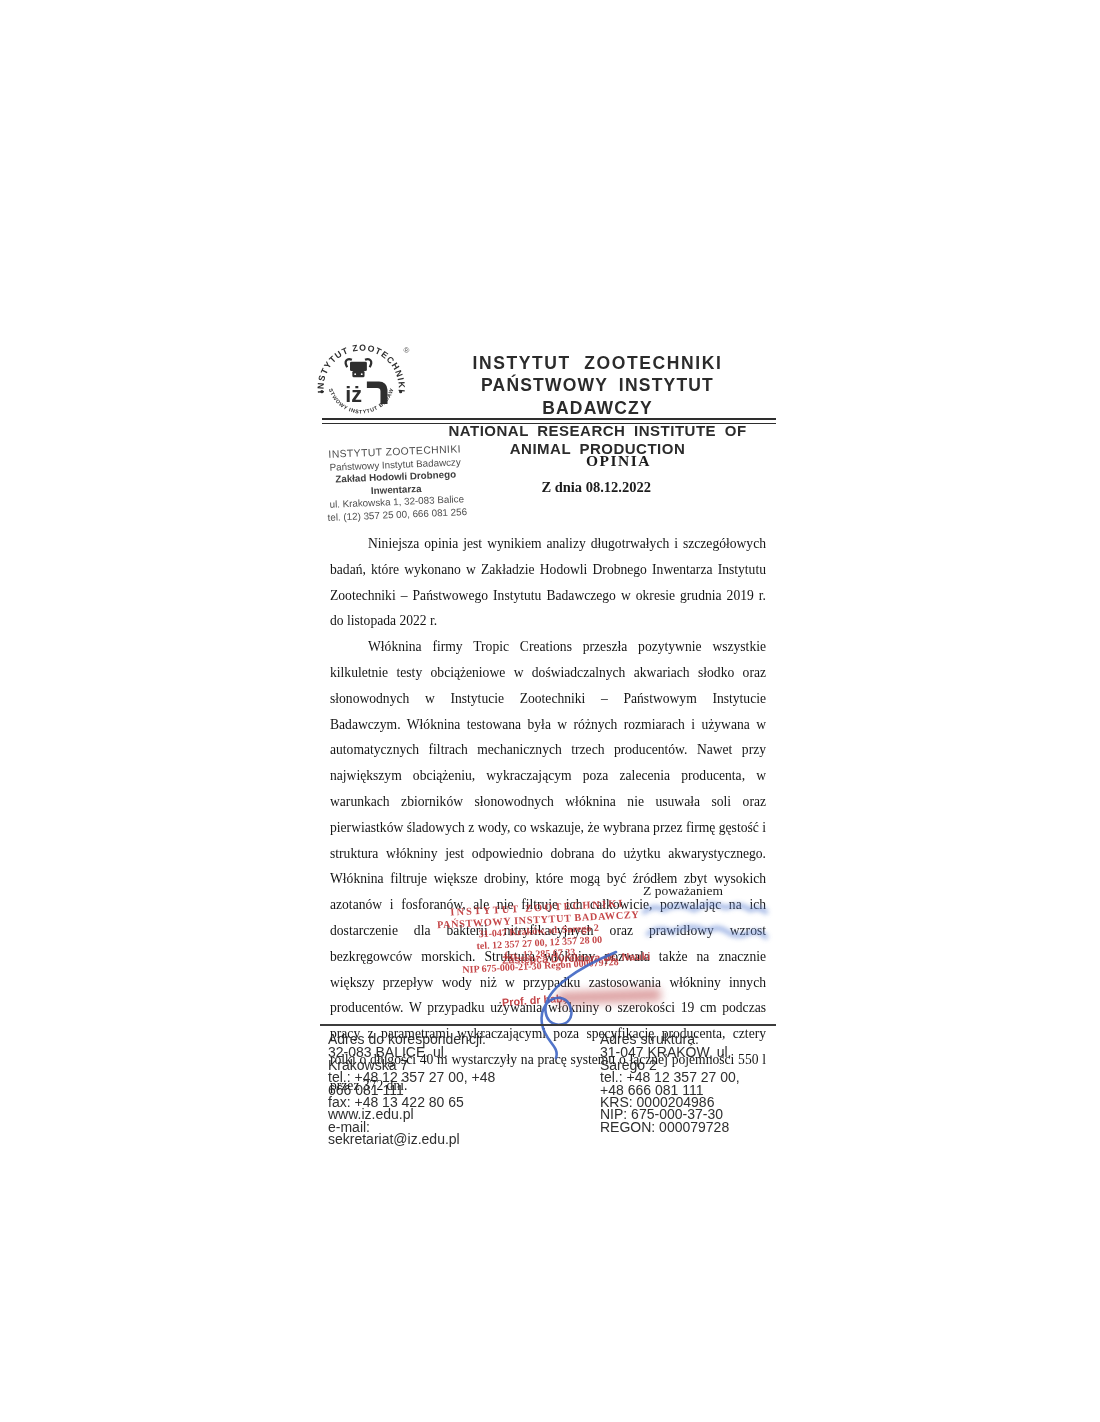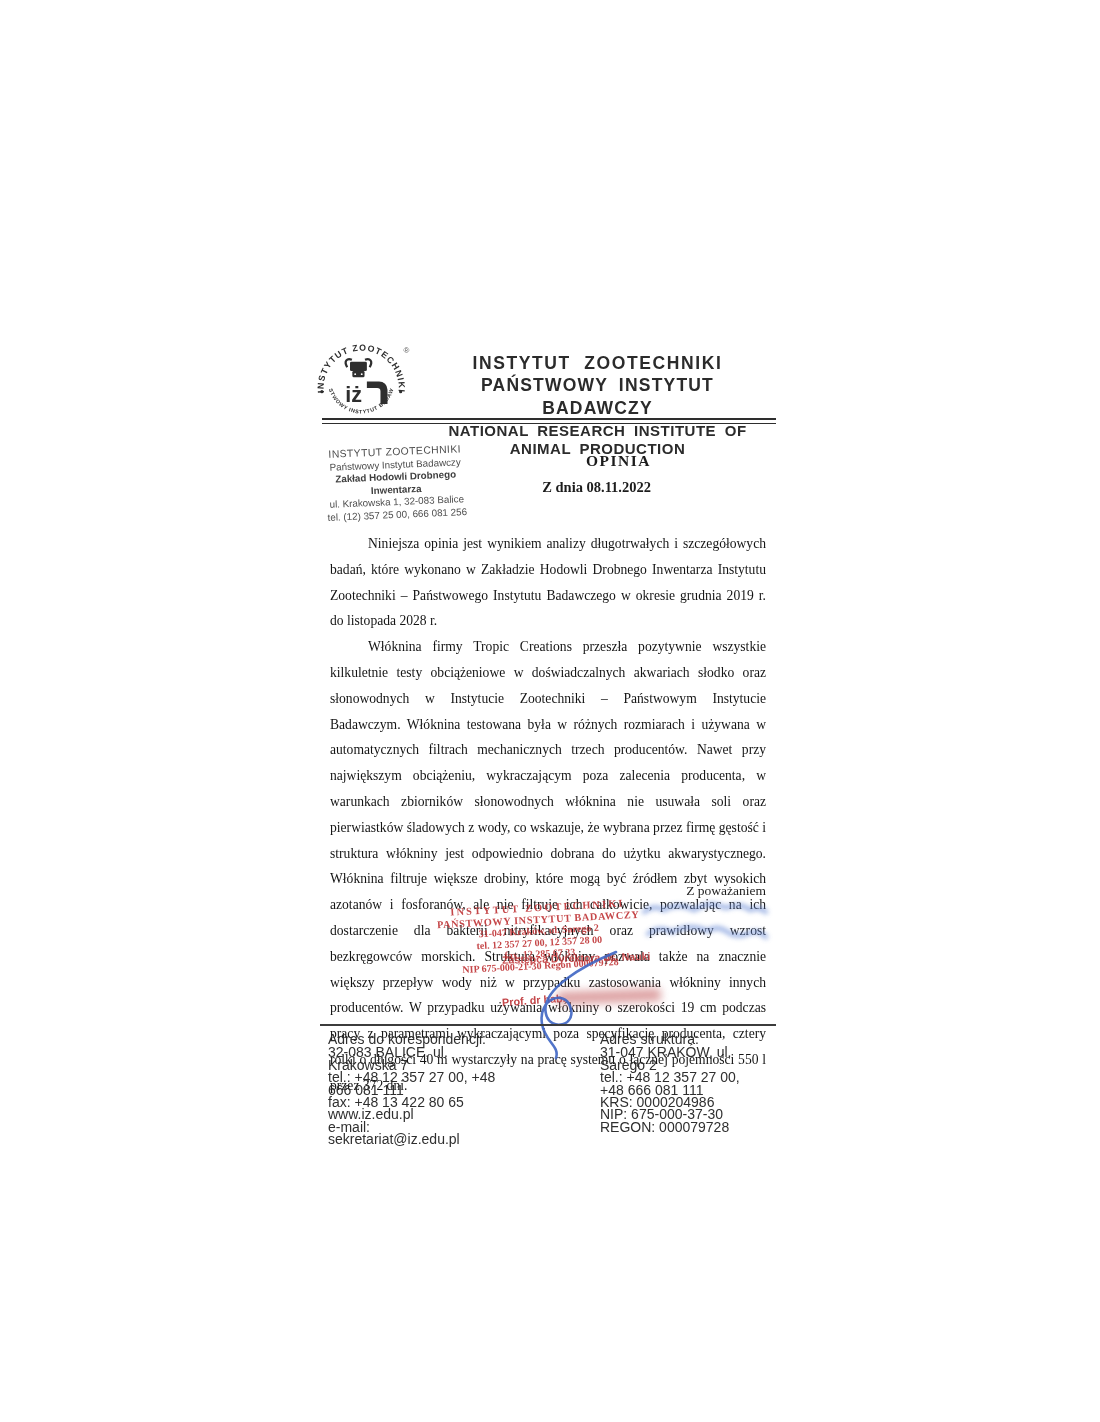--- a/index.html
+++ b/index.html
@@ -40,21 +40,21 @@
   .doc-title{font-size:15.5px;font-weight:bold;letter-spacing:1.5px;margin:0;}
   .doc-date{font-size:14.5px;font-weight:bold;margin-top:9px;}
   
   .body-text{
     position:absolute;left:330px;top:531px;width:436px;
     font-size:13.6px;line-height:25.8px;
     text-align:justify;color:#141414;
   }
   .body-text p{margin:0;text-indent:38px;}
   
-  .valediction{position:absolute;left:600px;top:883px;width:166px;text-align:right;font-size:13.5px;}
+  .valediction{position:absolute;left:600px;top:883px;width:166px;text-align:center;font-size:13.5px;}
   .red-stamp{
     position:absolute;left:433px;top:902px;width:212px;
     transform:rotate(-3deg);
     font-family:"Liberation Serif", serif;
     color:#c13a3c;text-align:center;
     font-weight:600;font-size:10px;line-height:11.6px;
     opacity:.93;
   }
   .red-stamp .r0{font-size:10.3px;letter-spacing:2.2px;font-weight:bold;}
   .red-stamp .r1{font-size:10.3px;letter-spacing:.6px;}
@@ -135,25 +135,25 @@
   <div class="sender-stamp">
     <div class="s0">INSTYTUT ZOOTECHNIKI</div>
     <div>Państwowy Instytut Badawczy</div>
     <div class="bold">Zakład Hodowli Drobnego Inwentarza</div>
     <div>ul. Krakowska 1, 32-083 Balice</div>
     <div>tel. (12) 357 25 00, 666 081 256</div>
   </div>
 
   <div class="title-block">
     <div class="doc-title">OPINIA</div>
-    <div class="doc-date">Z dnia 08.11.2022</div>
+    <div class="doc-date">Z dnia 08.12.2022</div>
   </div>
 
   <div class="body-text">
-    <p>Niniejsza opinia jest wynikiem analizy długotrwałych i szczegółowych badań, które wykonano w Zakładzie Hodowli Drobnego Inwentarza Instytutu Zootechniki – Państwowego Instytutu Badawczego w okresie grudnia 2019 r. do listopada 2028 r.</p>
+    <p>Niniejsza opinia jest wynikiem analizy długotrwałych i szczegółowych badań, które wykonano w Zakładzie Hodowli Drobnego Inwentarza Instytutu Zootechniki – Państwowego Instytutu Badawczego w okresie grudnia 2019 r. do listopada 2022 r.</p>
     <p>Włóknina firmy Tropic Creations przeszła pozytywnie wszystkie kilkuletnie testy obciążeniowe w doświadczalnych akwariach słodko oraz słonowodnych w Instytucie Zootechniki – Państwowym Instytucie Badawczym. Włóknina testowana była w różnych rozmiarach i używana w automatycznych filtrach mechanicznych trzech producentów. Nawet przy największym obciążeniu, wykraczającym poza zalecenia producenta, w warunkach zbiorników słonowodnych włóknina nie usuwała soli oraz pierwiastków śladowych z wody, co wskazuje, że wybrana przez firmę gęstość i struktura włókniny jest odpowiednio dobrana do użytku akwarystycznego. Włóknina filtruje większe drobiny, które mogą być źródłem zbyt wysokich azotanów i fosforanów, ale nie filtruje ich całkowicie, pozwalając na ich dostarczenie dla bakterii nitryfikacyjnych oraz prawidłowy wzrost bezkręgowców morskich. Struktura włókniny pozwala także na znacznie większy przepływ wody niż w przypadku zastosowania włókniny innych producentów. W przypadku używania włókniny o szerokości 19 cm podczas pracy z parametrami wykraczającymi poza specyfikację producenta, cztery rolki o długości 40 m wystarczyły na pracę systemu o łącznej pojemności 550 l przez 372 dni.</p>
   </div>
 
   <div class="valediction">Z poważaniem</div>
 
   <div class="red-stamp">
     <div class="r0">INSTYTUT ZOOTECHNIKI</div>
     <div class="r1">PAŃSTWOWY INSTYTUT BADAWCZY</div>
     <div>31-047 Kraków, ul. Sarego 2</div>
     <div>tel. 12 357 27 00, 12 357 28 00</div>

